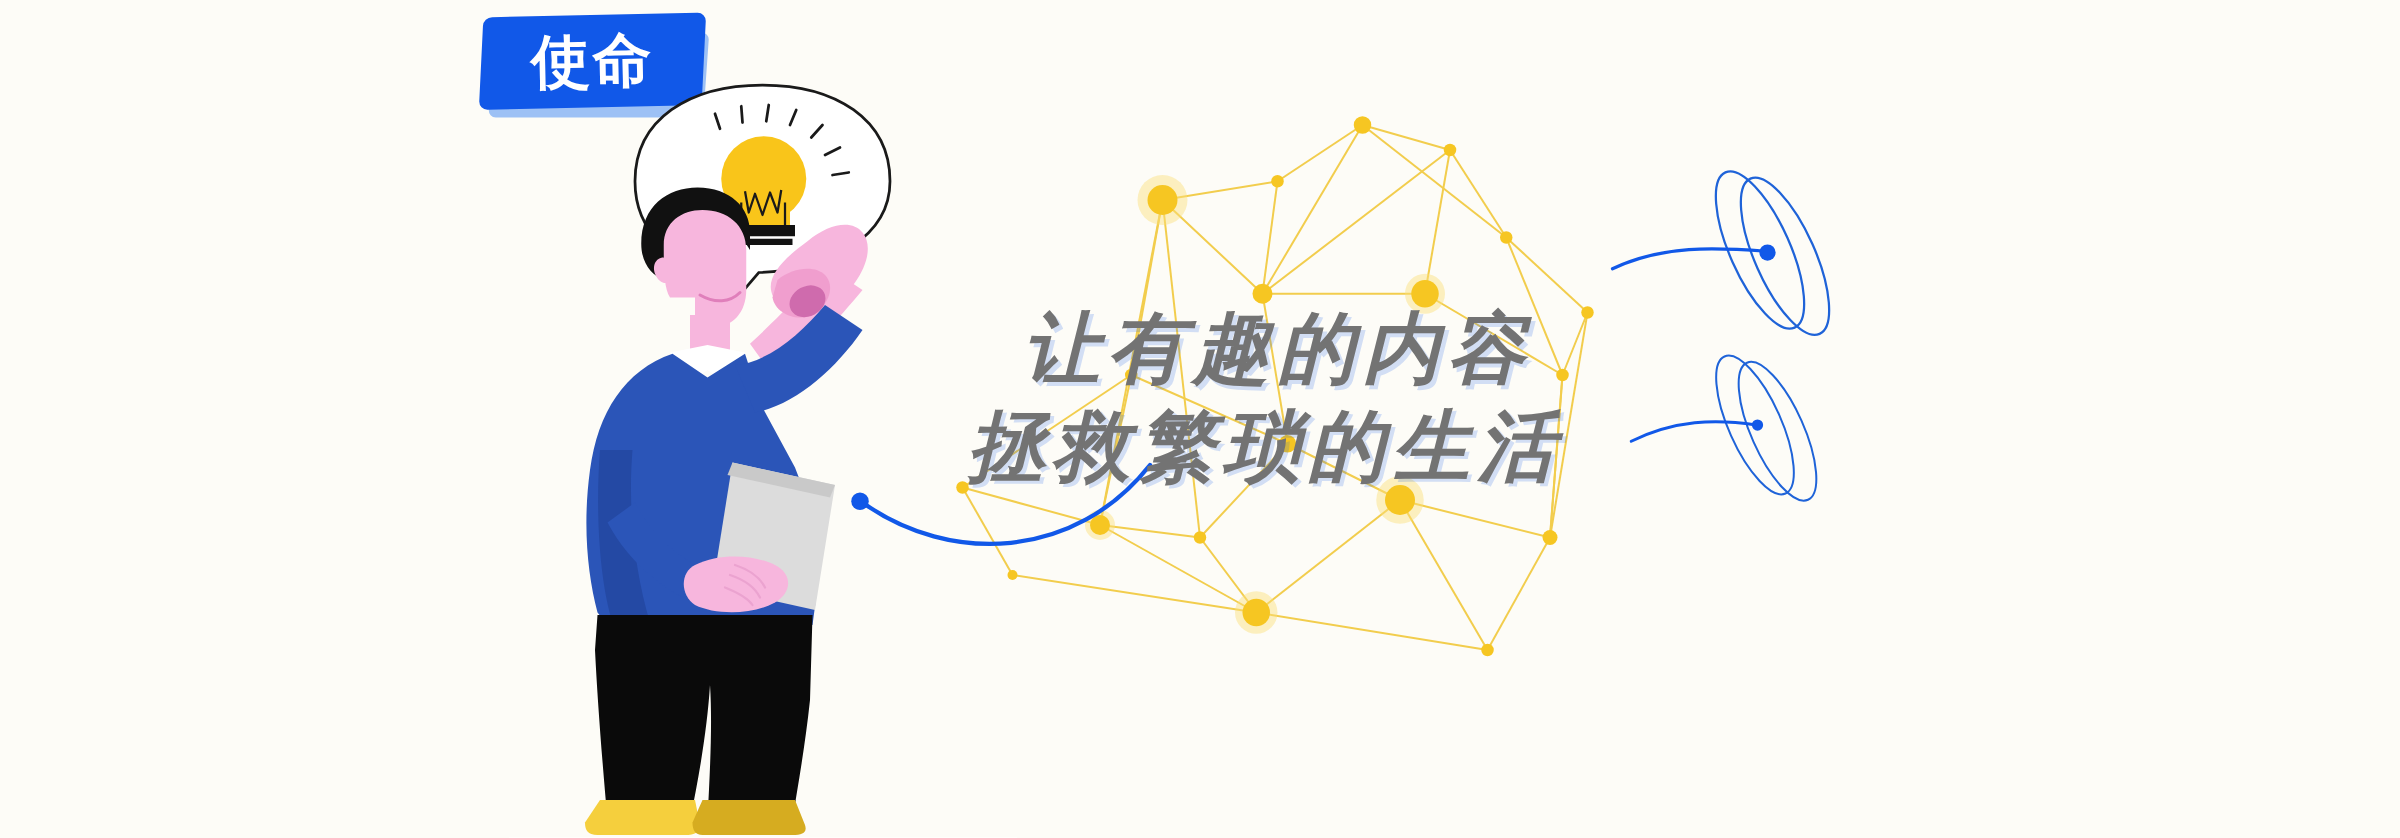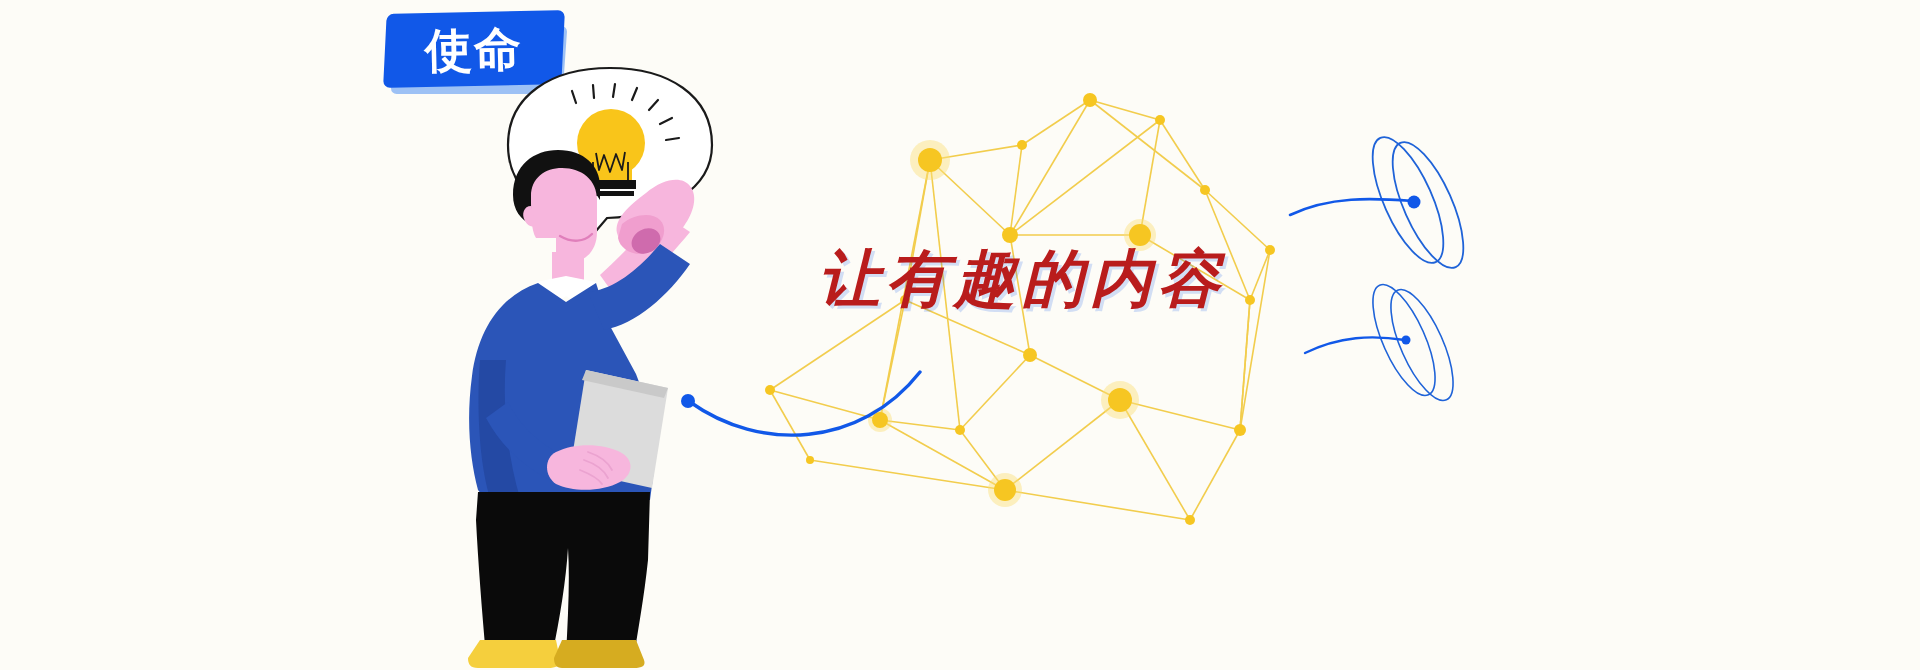--- a/index.html
+++ b/index.html
@@ -61,21 +61,21 @@
   }
 
   
   .headline {
     position: absolute;
     left: 818px;
     top: 240px;
     z-index: 6;
   }
   .headline-line {
-    color: #b91c1c;
+    color: #737373;
     font-size: 62px;
     font-weight: bold;
     letter-spacing: 6px;
     line-height: 1.25;
     font-style: italic;
     white-space: nowrap;
     font-family: "DejaVu Sans", "Liberation Sans", sans-serif;
     text-shadow: 3px 3px 0 rgba(17,88,232,0.18);
   }
   .headline-line.second {
@@ -193,20 +193,21 @@
 
   <div class="badge-wrap">
     <div class="badge-shadow"></div>
     <div class="badge-main">
       <span class="badge-text">使命</span>
     </div>
   </div>
 
   <div class="headline">
     <div class="headline-line">让有趣的内容</div>
+    <div class="headline-line second">拯救繁琐的生活</div>
   </div>
 
   <svg class="layer front" viewBox="0 0 1920 670">
 
     <g>
       <path d="M 712 145
                C 712 95 668 68 610 68
                C 552 68 508 95 508 145
                C 508 186 538 212 583 219
                L 578 252 L 607 218

